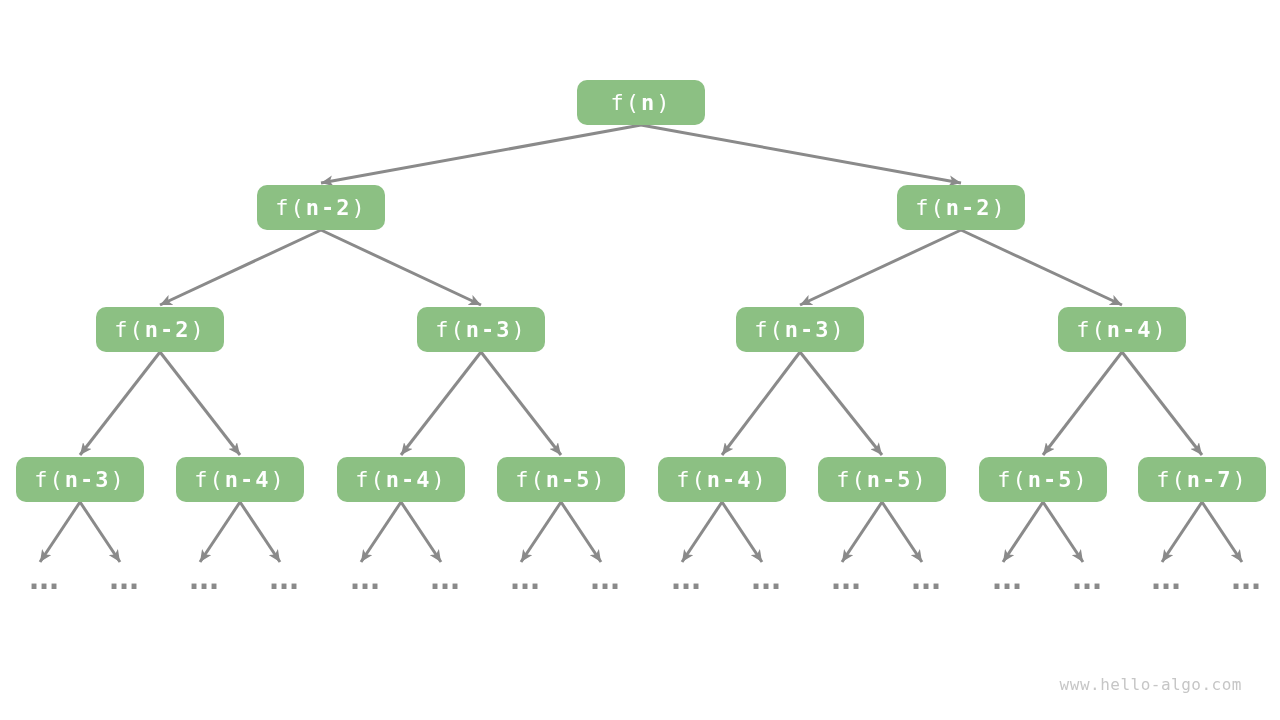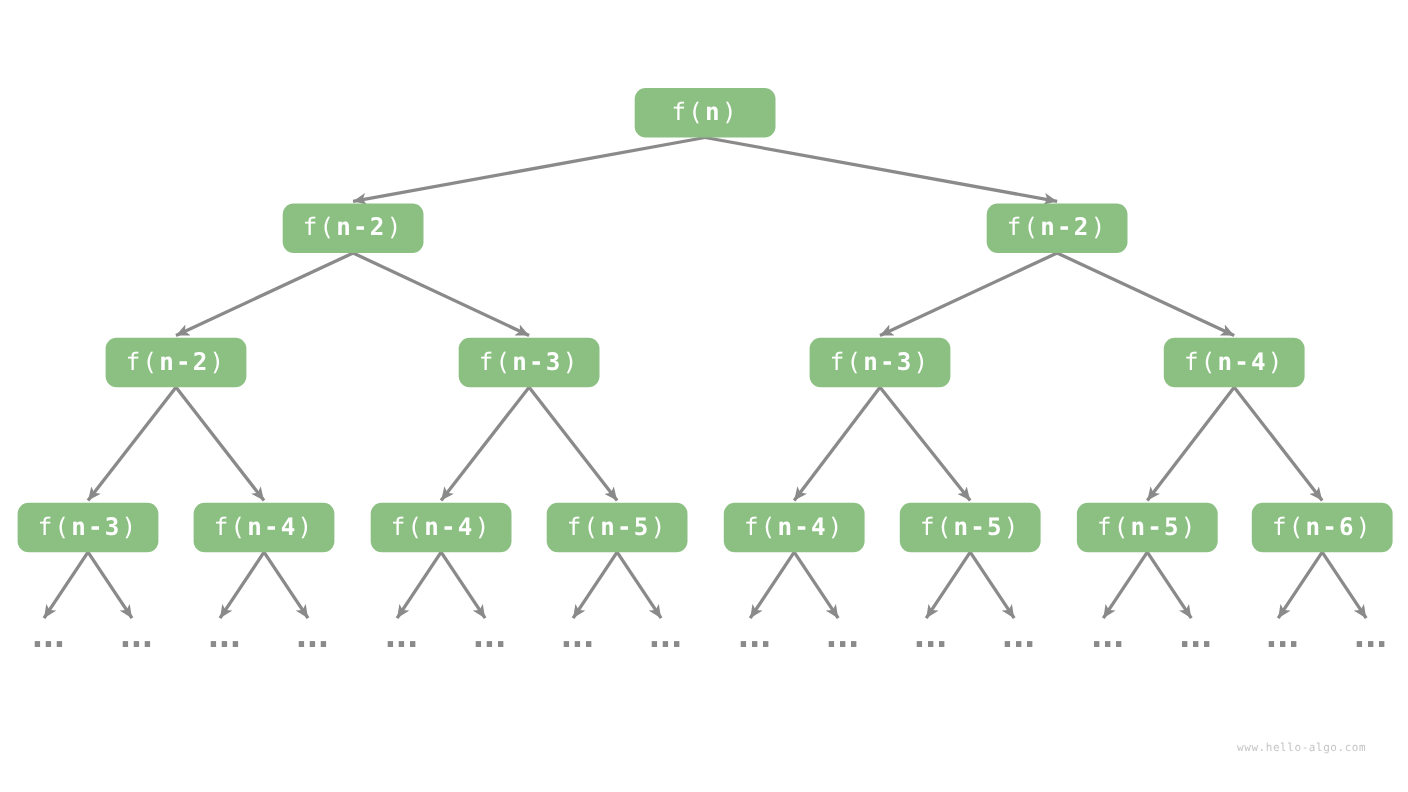--- a/index.html
+++ b/index.html
@@ -23,21 +23,21 @@
     font-size:22px;letter-spacing:2px;line-height:1;white-space:nowrap;
   }
   .node .arg{font-weight:bold;}
   .dots{
     position:absolute;top:564px;transform:translateX(-50%);
     color:var(--dots-gray);font-size:30px;font-weight:bold;
     letter-spacing:-8px;line-height:1;white-space:nowrap;
   }
   .watermark{
     position:absolute;top:675px;right:38px;
-    color:var(--watermark-gray);font-size:10px;letter-spacing:0.5px;
+    color:var(--watermark-gray);font-size:16px;letter-spacing:0.5px;
   }
 </style>
 </head>
 <body>
 
 <svg id="edges" viewBox="0 0 1280 720" xmlns="http://www.w3.org/2000/svg">
   <defs>
     <marker id="arrow" markerUnits="userSpaceOnUse" markerWidth="14" markerHeight="11" refX="12" refY="5.5" orient="auto">
       <path d="M0,0 L12,5.5 L0,11 L3,5.5 Z"></path>
     </marker>
@@ -146,21 +146,21 @@
     <span class="arg">n-5</span>
     <span>)</span>
 </div>
 <div class="node" style="left:979px;top:457px">
   <span>f(</span>
     <span class="arg">n-5</span>
     <span>)</span>
 </div>
 <div class="node" style="left:1138px;top:457px">
   <span>f(</span>
-    <span class="arg">n-6</span>
+    <span class="arg">n-7</span>
     <span>)</span>
 </div>
 
 <div class="dots" style="left:40px">...</div>
 <div class="dots" style="left:120px">...</div>
 <div class="dots" style="left:200px">...</div>
 <div class="dots" style="left:280px">...</div>
 <div class="dots" style="left:361px">...</div>
 <div class="dots" style="left:441px">...</div>
 <div class="dots" style="left:521px">...</div>

